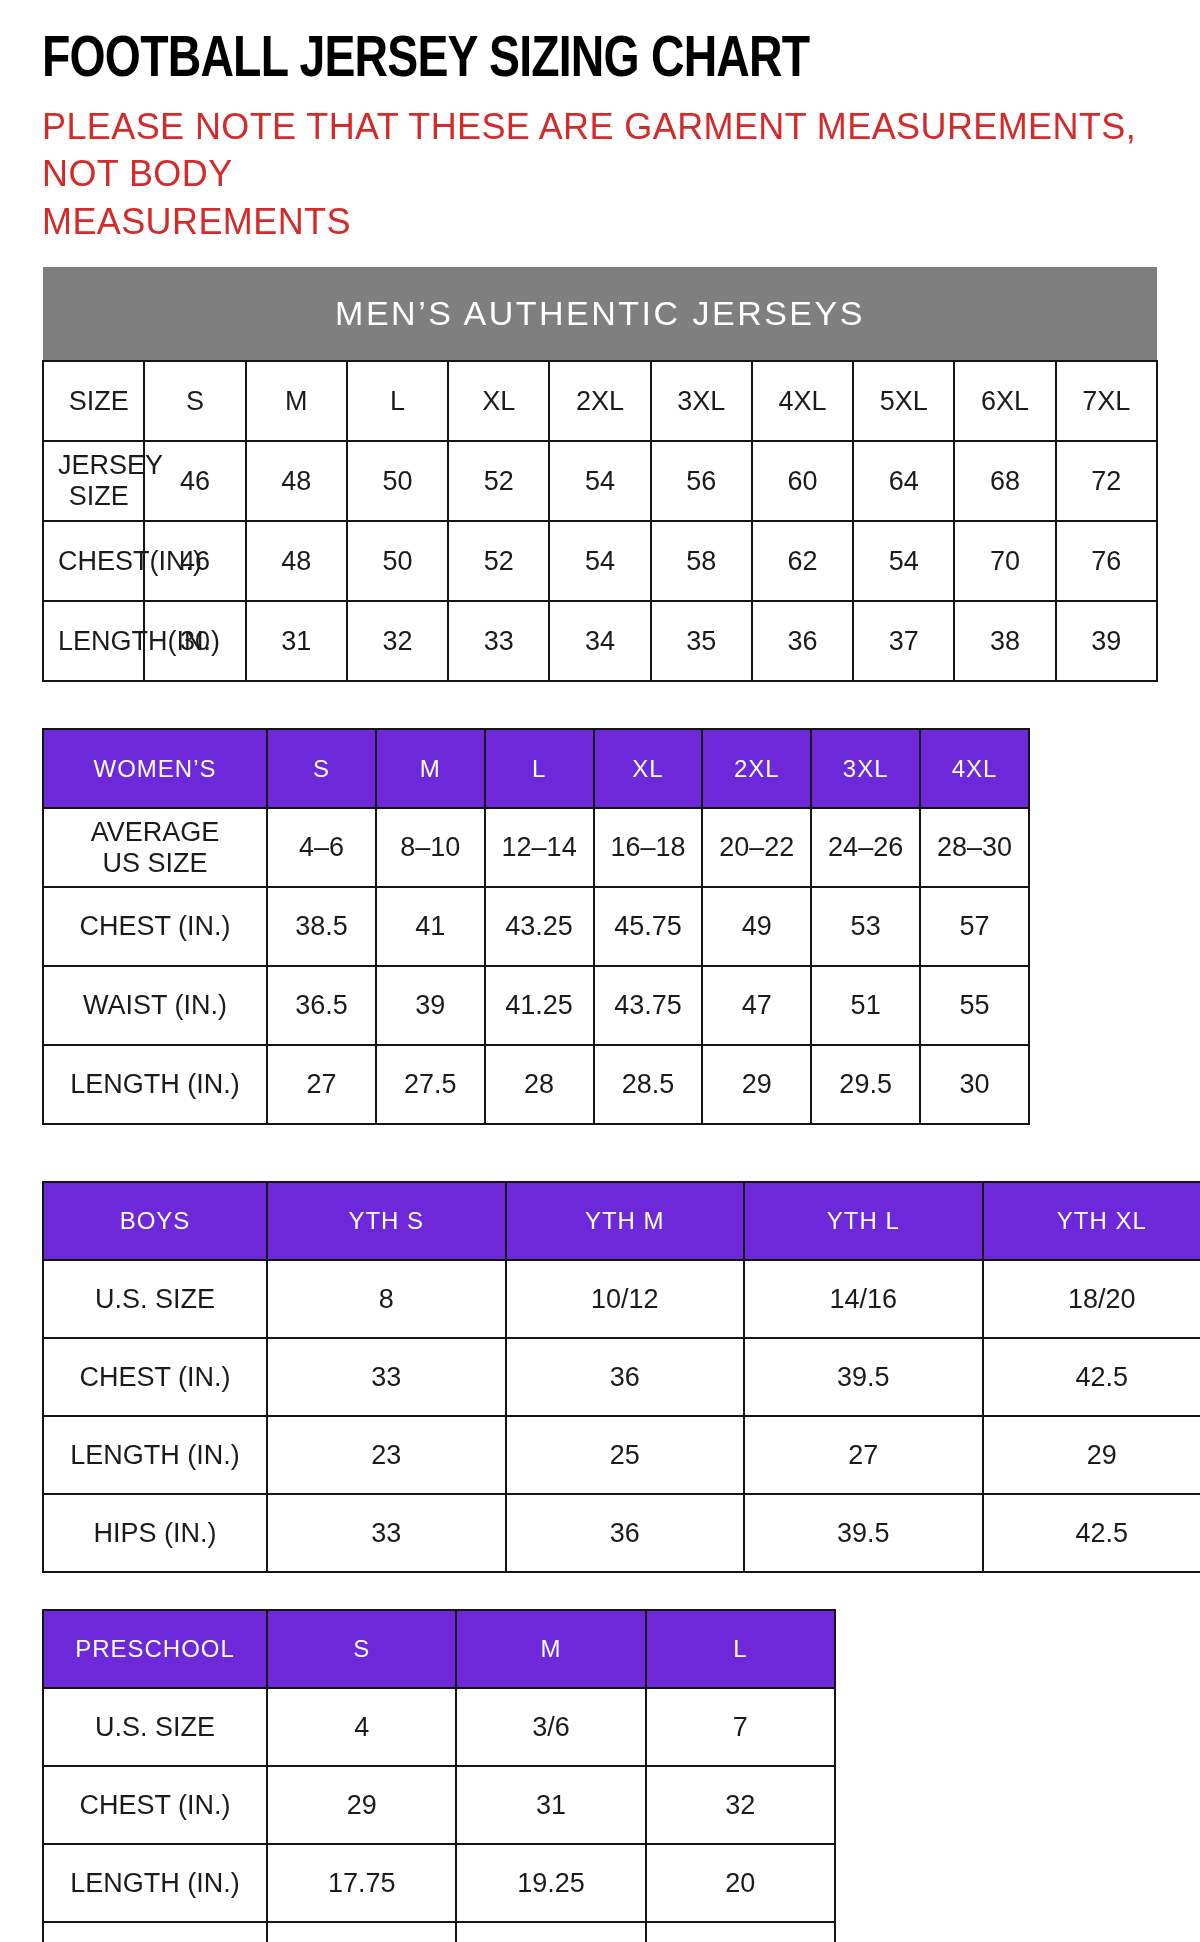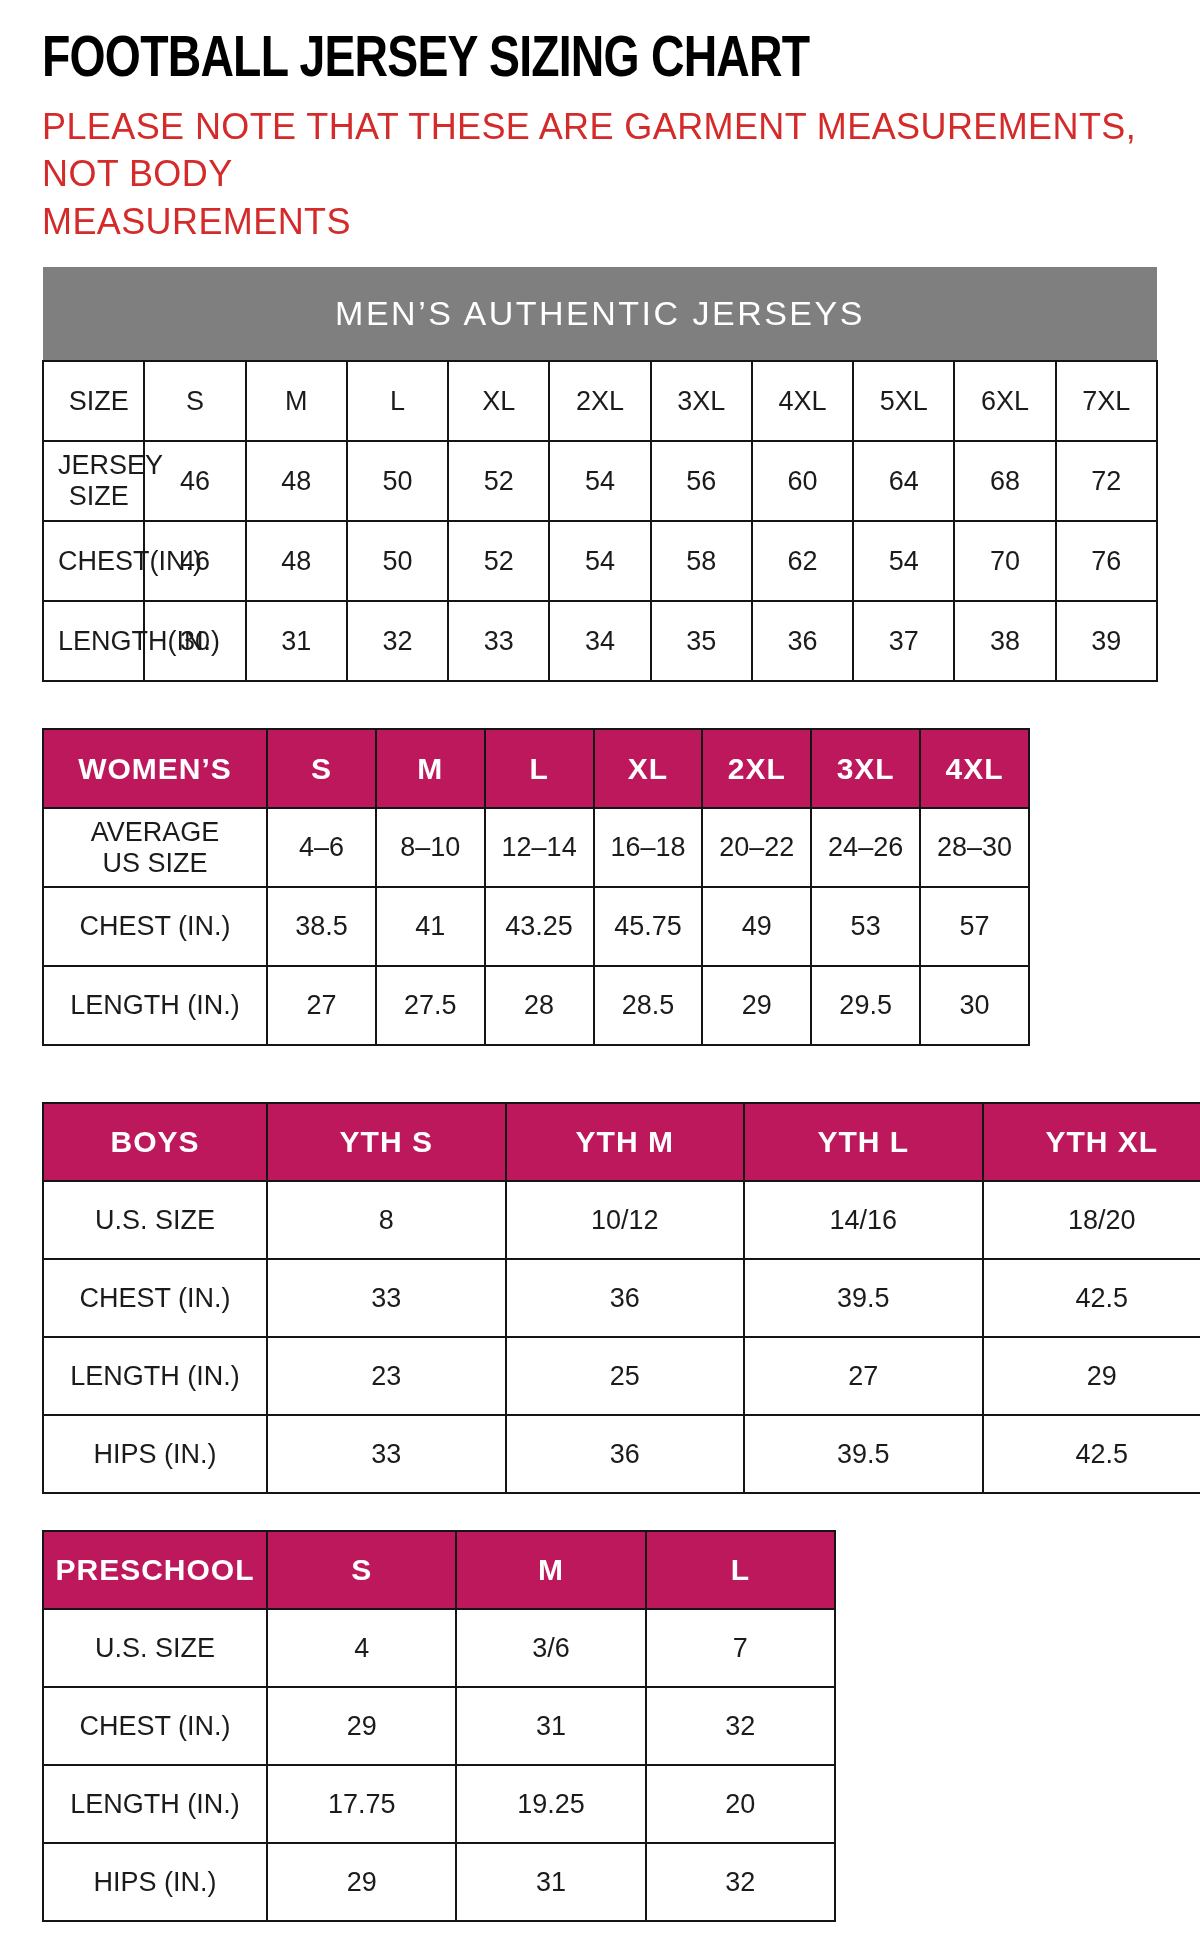--- a/index.html
+++ b/index.html
@@ -53,25 +53,25 @@
   .chart .titlebar {
     background: #7f7f7f;
     color: #ffffff;
     font-size: 34px;
     letter-spacing: 2.5px;
     font-weight: 400;
     border: 0 solid transparent;
     height: 94px;
   }
   .chart .gray {
-    background: #be185d;
+    background: #6d28d9;
     color: #ffffff;
-    font-size: 30px;
+    font-size: 24px;
     letter-spacing: 1px;
-    font-weight: 700;
+    font-weight: 400;
   }
 
   .t-mens { width: 1116px; margin-top: 22px; }
   .t-mens .lbl { width: 233px; padding-left: 14px; }
   .t-mens th, .t-mens td { height: 80px; }
 
   .t-womens { width: 988px; margin-top: 46px; }
   .t-womens .lbl { width: 224px; }
 
   .t-boys { width: 1180px; margin-top: 56px; }
@@ -184,20 +184,30 @@
             <th class="lbl">CHEST (IN.)</th>
             <td>38.5</td>
             <td>41</td>
             <td>43.25</td>
             <td>45.75</td>
             <td>49</td>
             <td>53</td>
             <td>57</td>
           </tr>
           <tr>
+            <th class="lbl">WAIST (IN.)</th>
+            <td>36.5</td>
+            <td>39</td>
+            <td>41.25</td>
+            <td>43.75</td>
+            <td>47</td>
+            <td>51</td>
+            <td>55</td>
+          </tr>
+          <tr>
             <th class="lbl">LENGTH (IN.)</th>
             <td>27</td>
             <td>27.5</td>
             <td>28</td>
             <td>28.5</td>
             <td>29</td>
             <td>29.5</td>
             <td>30</td>
           </tr>
         </tbody>

